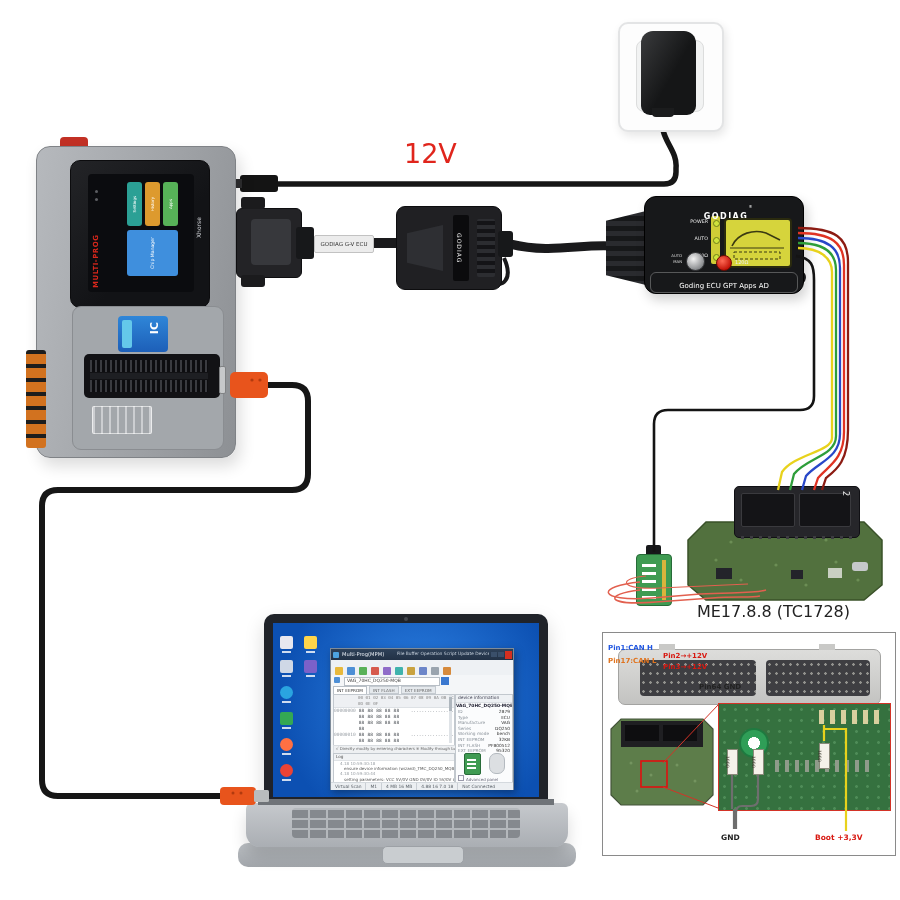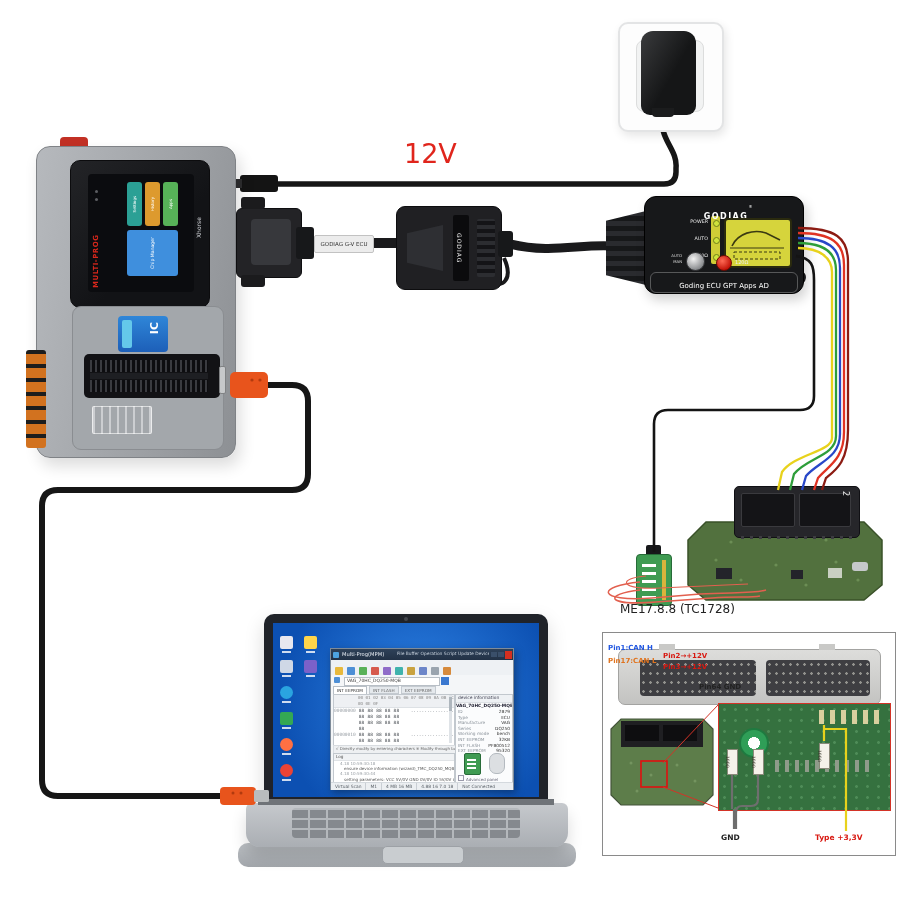--- a/index.html
+++ b/index.html
@@ -179,21 +179,21 @@
     <span class="abs" style="left:108px;top:2px;color:#e8e8e8;font-size:8px;transform:rotate(90deg);">2</span>
   </div>
   <div class="abs" style="left:738px;top:531px;width:118px;height:13px;background:linear-gradient(180deg,#8b8e93,#6f7277);background-image:radial-gradient(circle,#3c3c40 1.5px,transparent 2px);background-size:9px 13px;z-index:11;"></div>
 
   <div class="abs" style="left:646px;top:545px;width:15px;height:13px;background:#17181a;border-radius:2px;z-index:11;"></div>
   <div class="abs" style="left:636px;top:554px;width:34px;height:50px;background:#3f9b52;border:1px solid #276b38;border-radius:4px;z-index:11;">
     <span class="abs" style="left:5px;top:6px;width:14px;height:38px;background:repeating-linear-gradient(0deg,#fff 0 3px,transparent 3px 8px);"></span>
     <span class="abs" style="left:25px;top:5px;width:4px;height:40px;background:#d9b43c;"></span>
   </div>
 
-  <div class="abs" style="left:620px;top:602px;width:230px;text-align:left;font-size:12px;color:#222;z-index:11;">ME17.8.8 (TC1728)</div>
+  <div class="abs" style="left:620px;top:602px;width:230px;text-align:right;font-size:16px;color:#222;z-index:11;">ME17.8.8 (TC1728)</div>
 
   <div class="abs" style="left:602px;top:632px;width:292px;height:222px;background:#fff;border:1.5px solid #8a8a8a;z-index:10;">
 
     <div class="abs" style="left:15px;top:16px;width:261px;height:54px;background:linear-gradient(180deg,#dddddb,#c3c3c1);border:1px solid #a3a3a1;border-radius:7px;">
       <span class="abs" style="left:21px;top:10px;width:116px;height:36px;background:#3e3e42;background-image:radial-gradient(circle,#93938f 1.1px,transparent 1.5px);background-size:7px 9px;border-radius:4px;"></span>
       <span class="abs" style="left:147px;top:10px;width:104px;height:36px;background:#3e3e42;background-image:radial-gradient(circle,#93938f 1.1px,transparent 1.5px);background-size:7px 9px;border-radius:4px;"></span>
       <span class="abs" style="left:40px;top:-6px;width:16px;height:6px;background:#c9c9c7;"></span>
       <span class="abs" style="left:200px;top:-6px;width:16px;height:6px;background:#c9c9c7;"></span>
     </div>
 
@@ -230,21 +230,21 @@
 
     <svg class="abs" style="left:0;top:0;z-index:5;pointer-events:none;" width="292" height="222">
       <line x1="60" y1="130" x2="115" y2="72" stroke="#d33327" stroke-width="1"></line>
       <line x1="60" y1="154" x2="115" y2="175" stroke="#d33327" stroke-width="1"></line>
       <path d="M129,142 L129,176" stroke="#6e6e6e" stroke-width="2.2" fill="none"></path>
       <path d="M155,142 L155,166 Q155,173 148,173 L139,173 Q133,173 133,180 L133,196" stroke="#6e6e6e" stroke-width="2.2" fill="none"></path>
       <path d="M131,176 L131,196" stroke="#6e6e6e" stroke-width="2.2" fill="none"></path>
       <path d="M221,92 L221,108 M221,96 L243,96 L243,198" stroke="#e8d21c" stroke-width="2.2" fill="none"></path>
     </svg>
     <div class="abs" style="left:118px;top:200px;font-size:7.5px;font-weight:bold;color:#222;z-index:6;">GND</div>
-    <div class="abs" style="left:212px;top:200px;font-size:7.5px;font-weight:bold;color:#d81810;z-index:6;">Type +3,3V</div>
+    <div class="abs" style="left:212px;top:200px;font-size:7.5px;font-weight:bold;color:#d81810;z-index:6;">Boot +3,3V</div>
   </div>
 
   <div class="abs" style="left:264px;top:614px;width:284px;height:190px;background:#202329;border-radius:10px 10px 4px 4px;z-index:10;box-shadow:0 8px 20px rgba(0,0,0,.15);"></div>
   <div class="abs" style="left:273px;top:623px;width:266px;height:174px;background:radial-gradient(circle at 55% 45%,#2f84e6,#0c50b2 80%);z-index:11;"></div>
   <div class="abs" style="left:404px;top:617px;width:4px;height:4px;border-radius:50%;background:#43464c;z-index:12;"></div>
 
   <div class="dicon d1" style="left:280px;top:636px;z-index:12;"></div>
   <div class="dicon d2" style="left:304px;top:636px;z-index:12;"></div>
   <div class="dicon d7" style="left:280px;top:660px;z-index:12;"></div>
   <div class="dicon d8" style="left:304px;top:660px;z-index:12;"></div>

